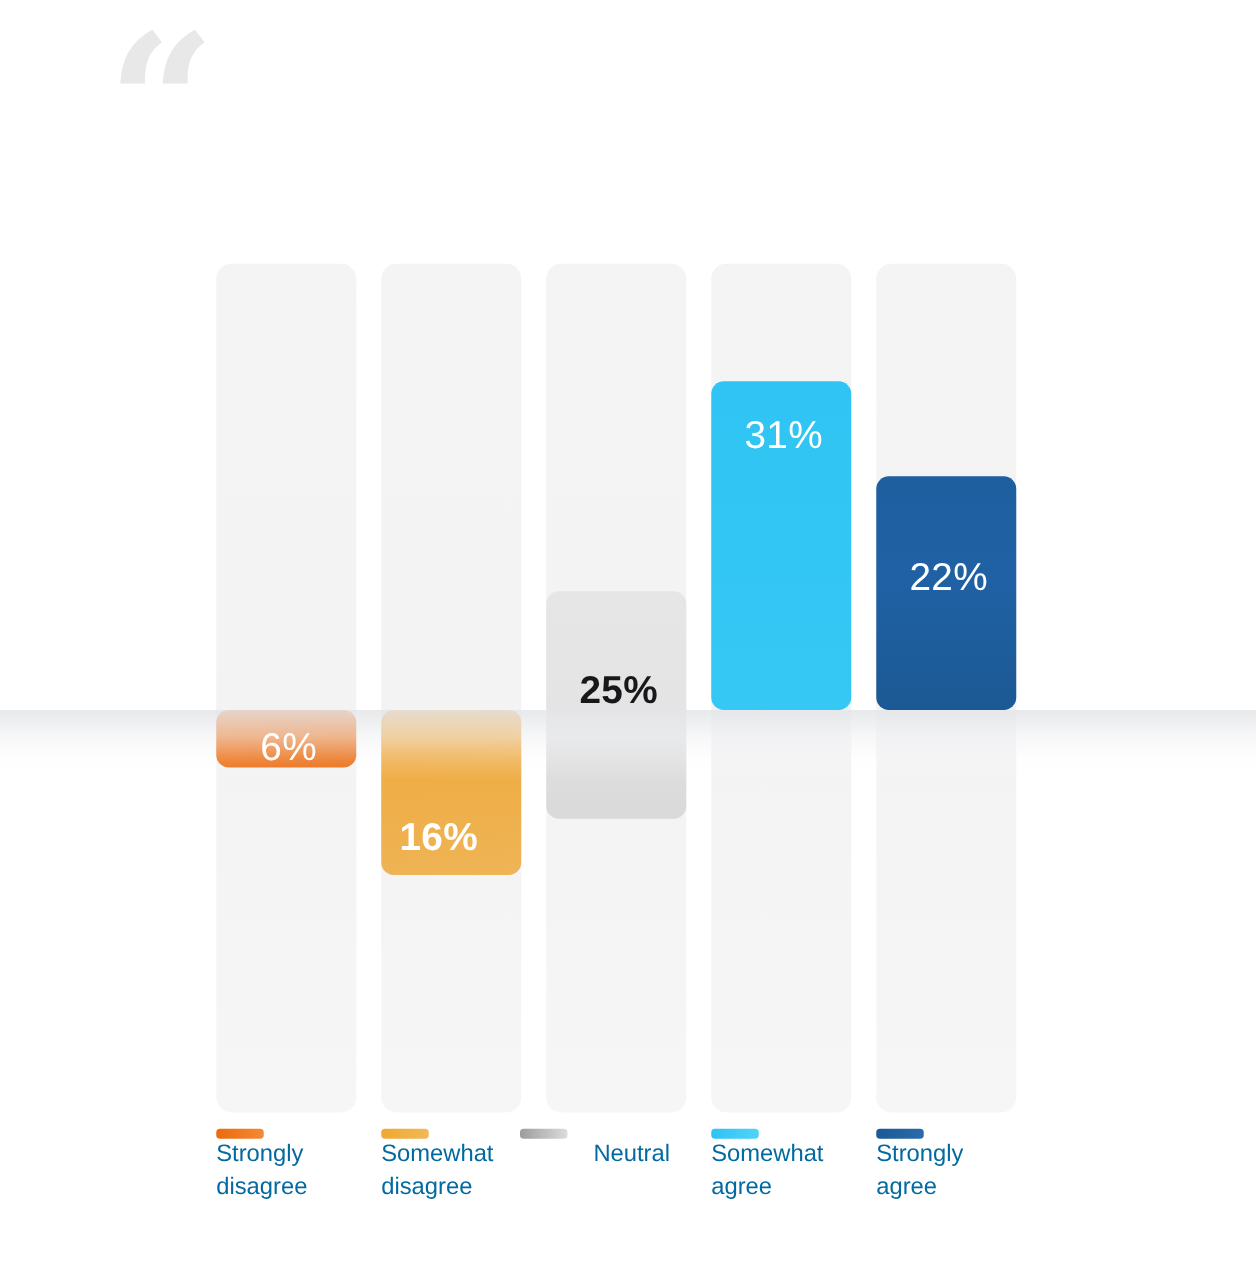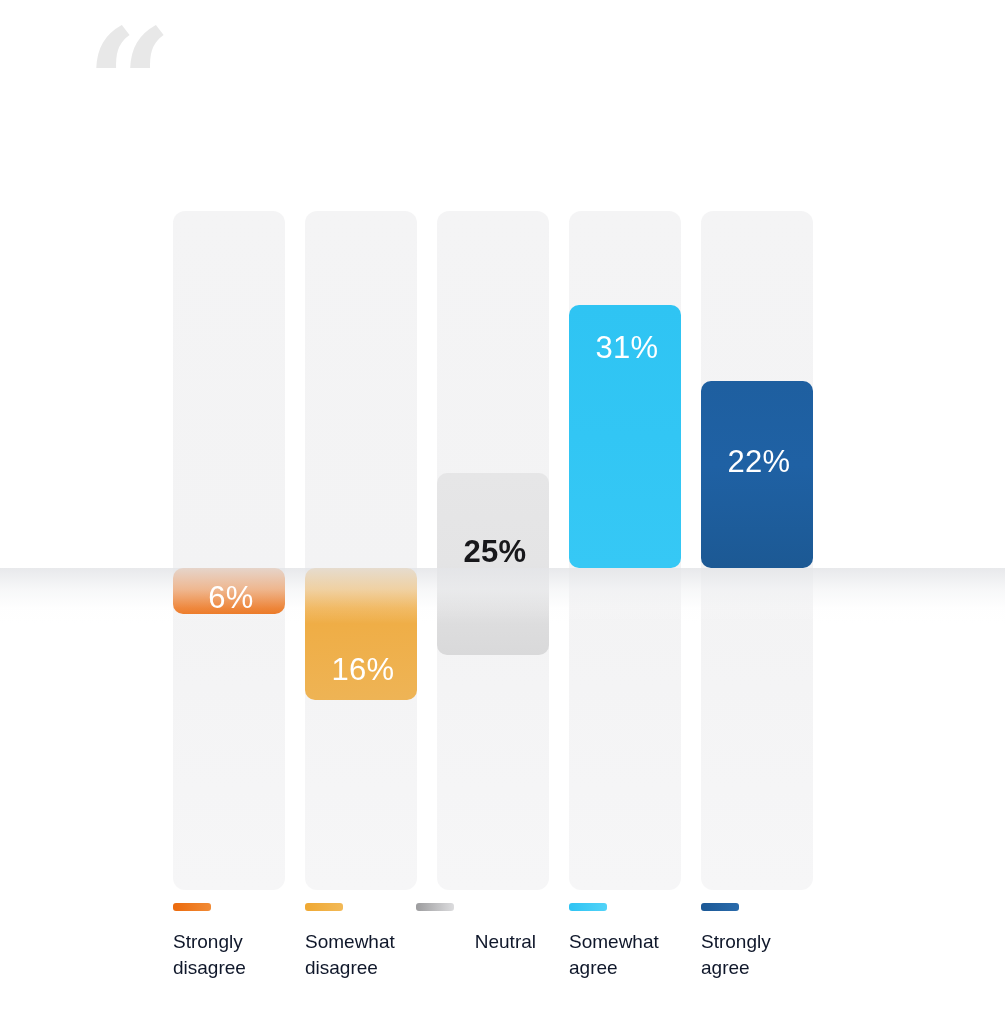--- a/index.html
+++ b/index.html
@@ -111,24 +111,23 @@
   .legend-item {
     position: absolute;
     top: 903px;
   }
   .legend-swatch {
     width: 38px;
     height: 8px;
     border-radius: 3px;
   }
   .legend-label {
-    margin-top: 18px;
     font-size: 19px;
     line-height: 26px;
-    color: #0f172a;
+    color: #0369a1;
     white-space: pre-line;
   }
   .sw-strongly-disagree { background: linear-gradient(to right, #ec6a0c, #f18b36); }
   .sw-somewhat-disagree { background: linear-gradient(to right, #efa832, #f2b957); }
   .sw-neutral           { background: linear-gradient(to right, #9c9c9e, #dcdcde); }
   .sw-somewhat-agree    { background: linear-gradient(to right, #2ec3f3, #52d3f8); }
   .sw-strongly-agree    { background: linear-gradient(to right, #1b5896, #2a6bab); }
 </style>
 </head>
 <body>
@@ -150,21 +149,21 @@
     <div class="bar fill-strongly-agree" style="left:701px; top:381px; height:187px;"></div>
 
     <div class="bar fill-neutral" style="left:437px; top:473px; height:182px;"></div>
 
     <div class="bar fill-strongly-disagree" style="left:173px; top:568px; height:46px;"></div>
     <div class="bar fill-somewhat-disagree" style="left:305px; top:568px; height:132px;"></div>
 
     <div class="baseline-band"></div>
 
     <div class="bar-label" style="left:173px; top:580px;">6%</div>
-    <div class="bar-label" style="left:305px; top:652px;">16%</div>
+    <div class="bar-label" style="left:293px; top:652px;font-weight:bold;">16%</div>
     <div class="bar-label dark" style="left:437px; top:534px;">25%</div>
     <div class="bar-label" style="left:569px; top:330px;">31%</div>
     <div class="bar-label" style="left:701px; top:407px;margin-top:37px;">22%</div>
   </div>
 
   <div class="legend">
 
     <div class="legend-item" style="left:173px; width:118px;">
       <div class="legend-swatch sw-strongly-disagree"></div>
       <div class="legend-label">Strongly

